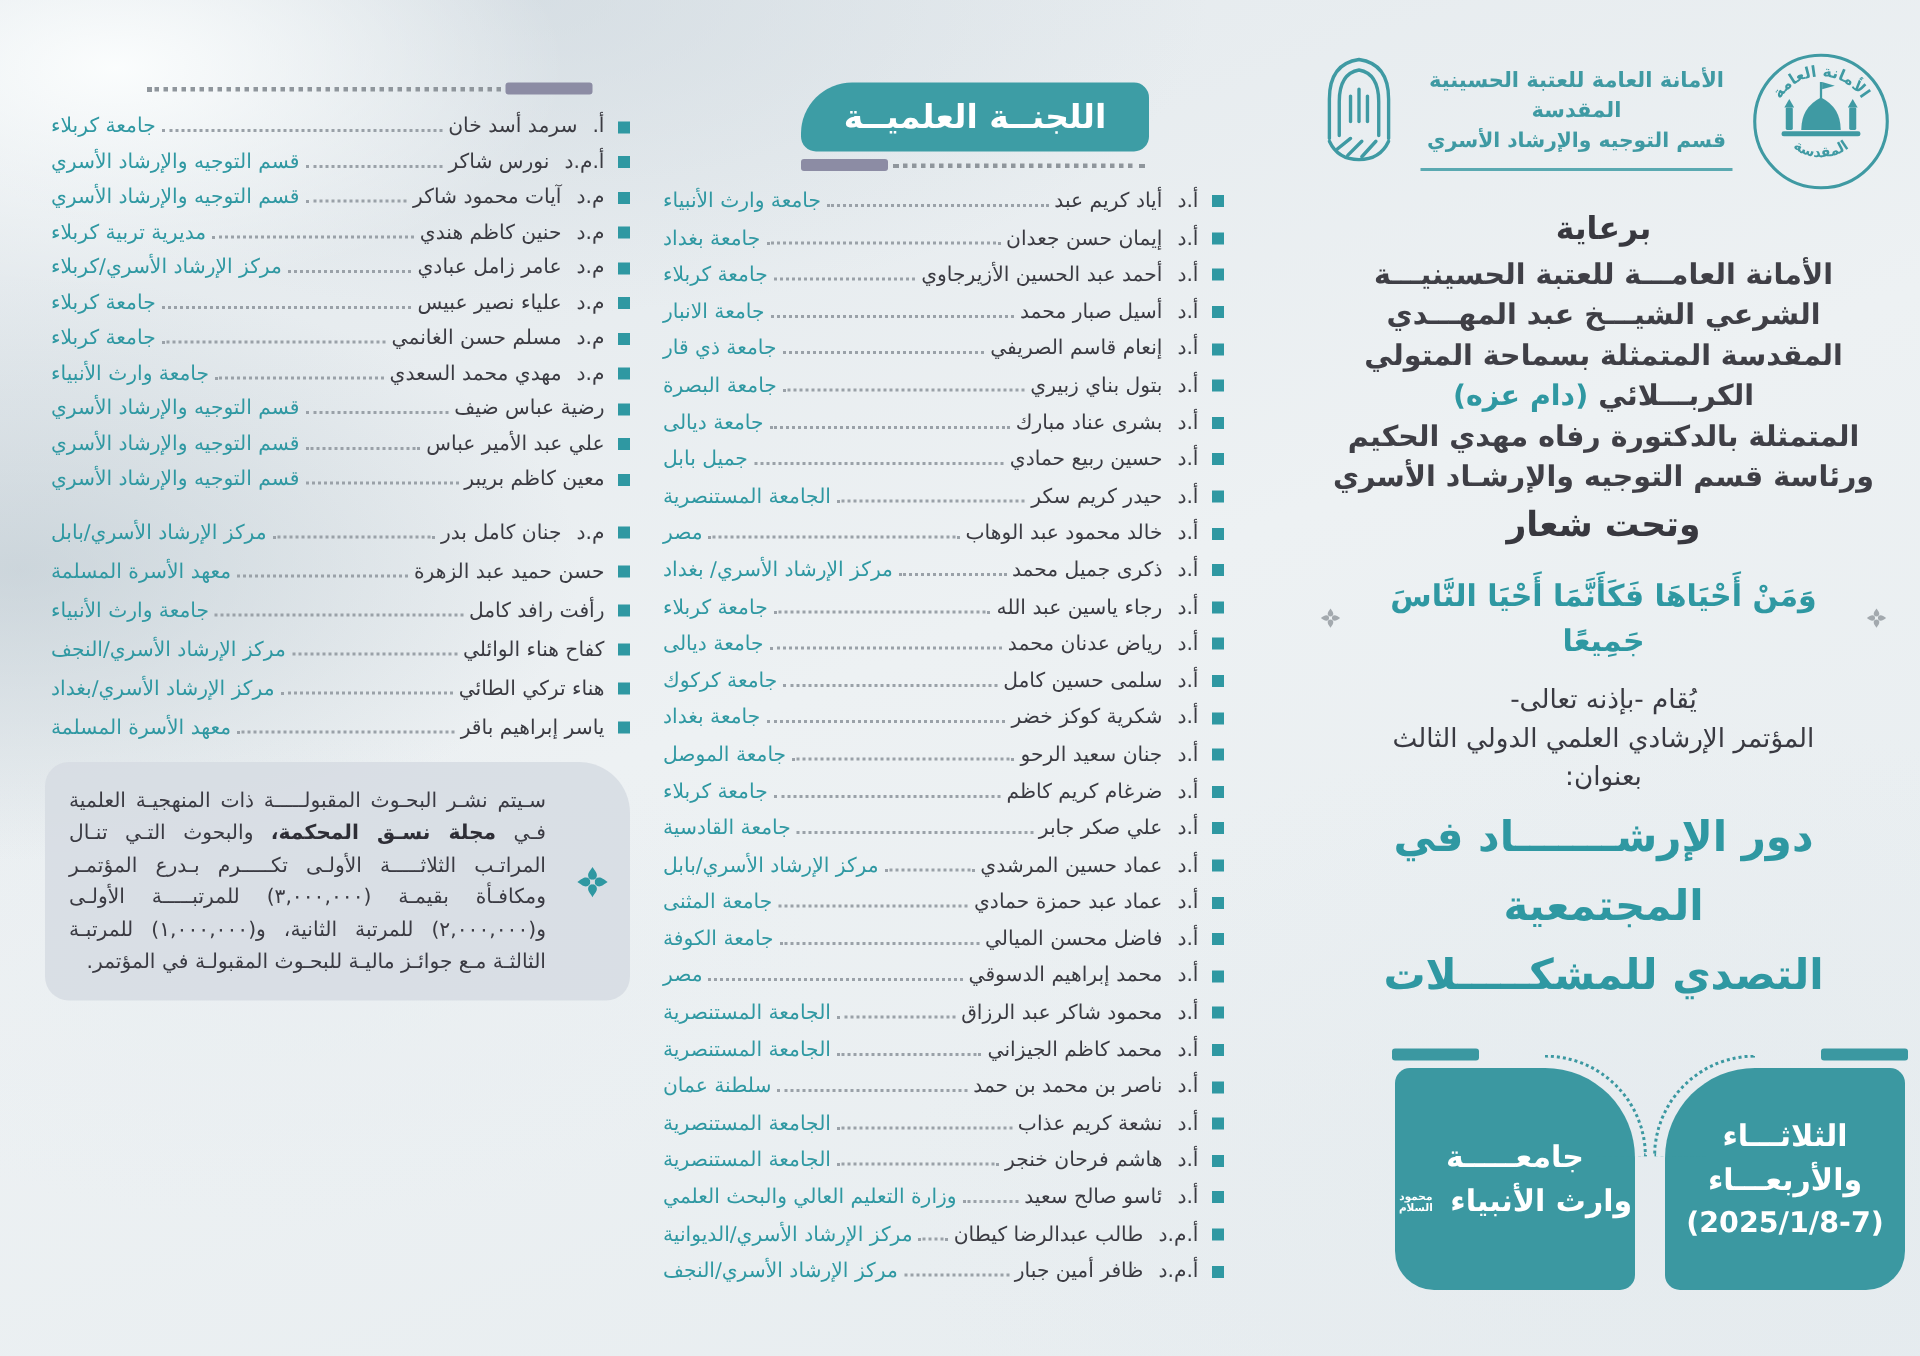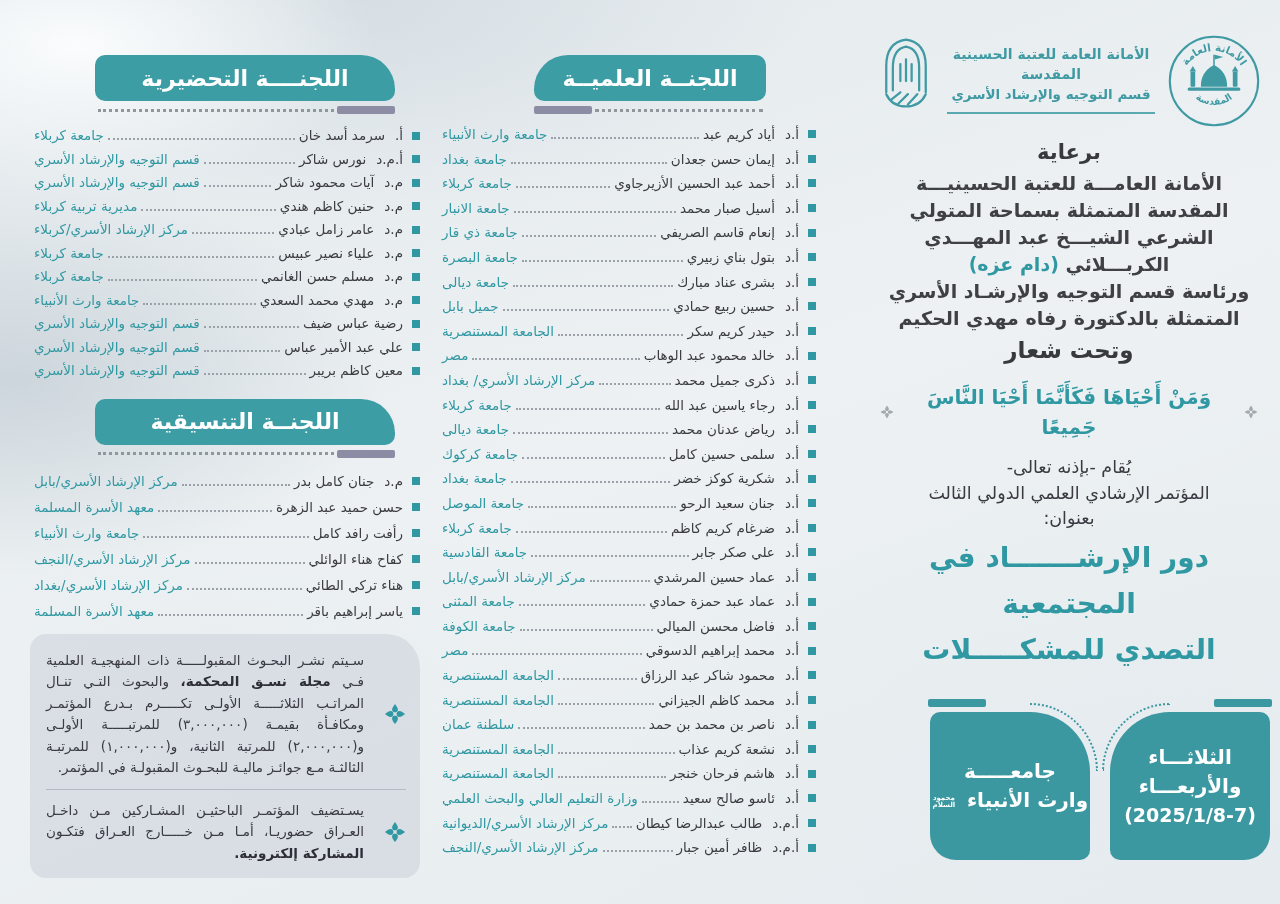--- a/index.html
+++ b/index.html
@@ -93,21 +93,20 @@
        margin-right:4px;white-space:normal;text-align:center;}
 </style>
 </head>
 <body>
 
 <div class="page">
 
   <section class="col col-left">
 
     <div class="banner-wrap bw-left" style="margin-top:55px">
-      <div class="banner curve-tr">اللجنــــة التحضيرية</div>
       <div class="underline">
         <span class="bar"></span>
         <span class="dots"></span>
       </div>
     </div>
 
     <div class="list l-prep" style="margin-top:10px">
 
         <div class="row">
           <span class="sq"></span>
@@ -191,27 +190,20 @@
 
         <div class="row">
           <span class="sq"></span>
 
           <span class="nm">معين كاظم بريبر</span>
           <span class="lead"></span>
           <span class="aff">قسم التوجيه والإرشاد الأسري</span>
         </div>
       </div>
 
-    <div class="banner-wrap bw-left" style="margin-top:16px">
-      <div class="banner curve-tr">اللجنــة التنسيقية</div>
-      <div class="underline">
-        <span class="bar"></span>
-        <span class="dots"></span>
-      </div>
-    </div>
 
     <div class="list l-coord" style="margin-top:10px">
 
         <div class="row">
           <span class="sq"></span>
           <span class="ttl">م.د</span>
           <span class="nm">جنان كامل بدر</span>
           <span class="lead"></span>
           <span class="aff">مركز الإرشاد الأسري/بابل</span>
         </div>
@@ -265,32 +257,20 @@
               <path d="M12 1 C14 4 15.2 5.2 15.2 7.2 C15.2 9.2 13.7 10.4 12 10.4 C10.3 10.4 8.8 9.2 8.8 7.2 C8.8 5.2 10 4 12 1 Z"></path>
               <path d="M12 1 C14 4 15.2 5.2 15.2 7.2 C15.2 9.2 13.7 10.4 12 10.4 C10.3 10.4 8.8 9.2 8.8 7.2 C8.8 5.2 10 4 12 1 Z" transform="rotate(90 12 12)"></path>
               <path d="M12 1 C14 4 15.2 5.2 15.2 7.2 C15.2 9.2 13.7 10.4 12 10.4 C10.3 10.4 8.8 9.2 8.8 7.2 C8.8 5.2 10 4 12 1 Z" transform="rotate(180 12 12)"></path>
               <path d="M12 1 C14 4 15.2 5.2 15.2 7.2 C15.2 9.2 13.7 10.4 12 10.4 C10.3 10.4 8.8 9.2 8.8 7.2 C8.8 5.2 10 4 12 1 Z" transform="rotate(270 12 12)"></path>
               <circle cx="12" cy="12" r="1.6" fill="#d6dce2"></circle>
             </g>
           </svg>
           <p class="note-text"><span>سـيتم نشـر البحـوث المقبولـــــة ذات المنهجيـة العلمية فـي </span><b>مجلة نسـق المحكمة،</b><span> والبحوث التـي تنـال المراتـب الثلاثـــــة الأولـى تكـــــرم بـدرع المؤتمـر ومكافـأة بقيمـة (٣,٠٠٠,٠٠٠) للمرتبـــــة الأولـى و(٢,٠٠٠,٠٠٠) للمرتبة الثانية، و(١,٠٠٠,٠٠٠) للمرتبـة الثالثـة مـع جوائـز ماليـة للبحـوث المقبولـة في المؤتمر.</span></p>
         </div>
 
-        <div class="note">
-          <svg class="flower" viewBox="0 0 24 24">
-            <g fill="#2f98a2">
-              <path d="M12 1 C14 4 15.2 5.2 15.2 7.2 C15.2 9.2 13.7 10.4 12 10.4 C10.3 10.4 8.8 9.2 8.8 7.2 C8.8 5.2 10 4 12 1 Z"></path>
-              <path d="M12 1 C14 4 15.2 5.2 15.2 7.2 C15.2 9.2 13.7 10.4 12 10.4 C10.3 10.4 8.8 9.2 8.8 7.2 C8.8 5.2 10 4 12 1 Z" transform="rotate(90 12 12)"></path>
-              <path d="M12 1 C14 4 15.2 5.2 15.2 7.2 C15.2 9.2 13.7 10.4 12 10.4 C10.3 10.4 8.8 9.2 8.8 7.2 C8.8 5.2 10 4 12 1 Z" transform="rotate(180 12 12)"></path>
-              <path d="M12 1 C14 4 15.2 5.2 15.2 7.2 C15.2 9.2 13.7 10.4 12 10.4 C10.3 10.4 8.8 9.2 8.8 7.2 C8.8 5.2 10 4 12 1 Z" transform="rotate(270 12 12)"></path>
-              <circle cx="12" cy="12" r="1.6" fill="#d6dce2"></circle>
-            </g>
-          </svg>
-          <p class="note-text"><span>يسـتضيف المؤتمـر الباحثيـن المشـاركين مـن داخـل العـراق حضوريـا، أمـا مـن خـــــارج العـراق فتكـون </span><b>المشاركة إلكترونية.</b></p>
-        </div>
       </div>
   </section>
 
   <section class="col col-mid">
     <div class="banner-wrap bw-mid" style="margin-top:55px">
       <div class="banner curve-tl">اللجنــة العلميــة</div>
       <div class="underline">
         <span class="dots"></span>
         <span class="bar"></span>
       </div>
@@ -580,28 +560,28 @@
           <path d="M14 70 L24 62"></path>
             <path d="M22 74 L32 64"></path>
             <path d="M32 75 L42 64"></path>
         </g>
       </svg>
     </div>
 
     <div class="abs sponsor">
       <div class="sponsor-label">برعاية</div>
       <div class="sp-line">الأمانة العامـــة للعتبة الحسينيـــة</div>
+      <div class="sp-line">الشرعي الشيـــخ عبد المهـــدي</div>
       <div class="sp-line">المقدسة المتمثلة بسماحة المتولي</div>
-      <div class="sp-line">الشرعي الشيـــخ عبد المهـــدي</div>
       <div class="sp-line">
         <span>الكربـــلائي</span>
         <span class="teal">(دام عزه)</span>
       </div>
+      <div class="sp-line">المتمثلة بالدكتورة رفاه مهدي الحكيم</div>
       <div class="sp-line">ورئاسة قسم التوجيه والإرشـاد الأسري</div>
-      <div class="sp-line">المتمثلة بالدكتورة رفاه مهدي الحكيم</div>
       <div class="slogan-label">وتحت شعار</div>
     </div>
 
     <div class="abs verse-row">
       <svg class="flower-sm" viewBox="0 0 24 24">
         <g fill="#8b9298">
           <path d="M12 1 C14 4 15.2 5.2 15.2 7.2 C15.2 9.2 13.7 10.4 12 10.4 C10.3 10.4 8.8 9.2 8.8 7.2 C8.8 5.2 10 4 12 1 Z"></path>
           <path d="M12 1 C14 4 15.2 5.2 15.2 7.2 C15.2 9.2 13.7 10.4 12 10.4 C10.3 10.4 8.8 9.2 8.8 7.2 C8.8 5.2 10 4 12 1 Z" transform="rotate(90 12 12)"></path>
           <path d="M12 1 C14 4 15.2 5.2 15.2 7.2 C15.2 9.2 13.7 10.4 12 10.4 C10.3 10.4 8.8 9.2 8.8 7.2 C8.8 5.2 10 4 12 1 Z" transform="rotate(180 12 12)"></path>
           <path d="M12 1 C14 4 15.2 5.2 15.2 7.2 C15.2 9.2 13.7 10.4 12 10.4 C10.3 10.4 8.8 9.2 8.8 7.2 C8.8 5.2 10 4 12 1 Z" transform="rotate(270 12 12)"></path>

